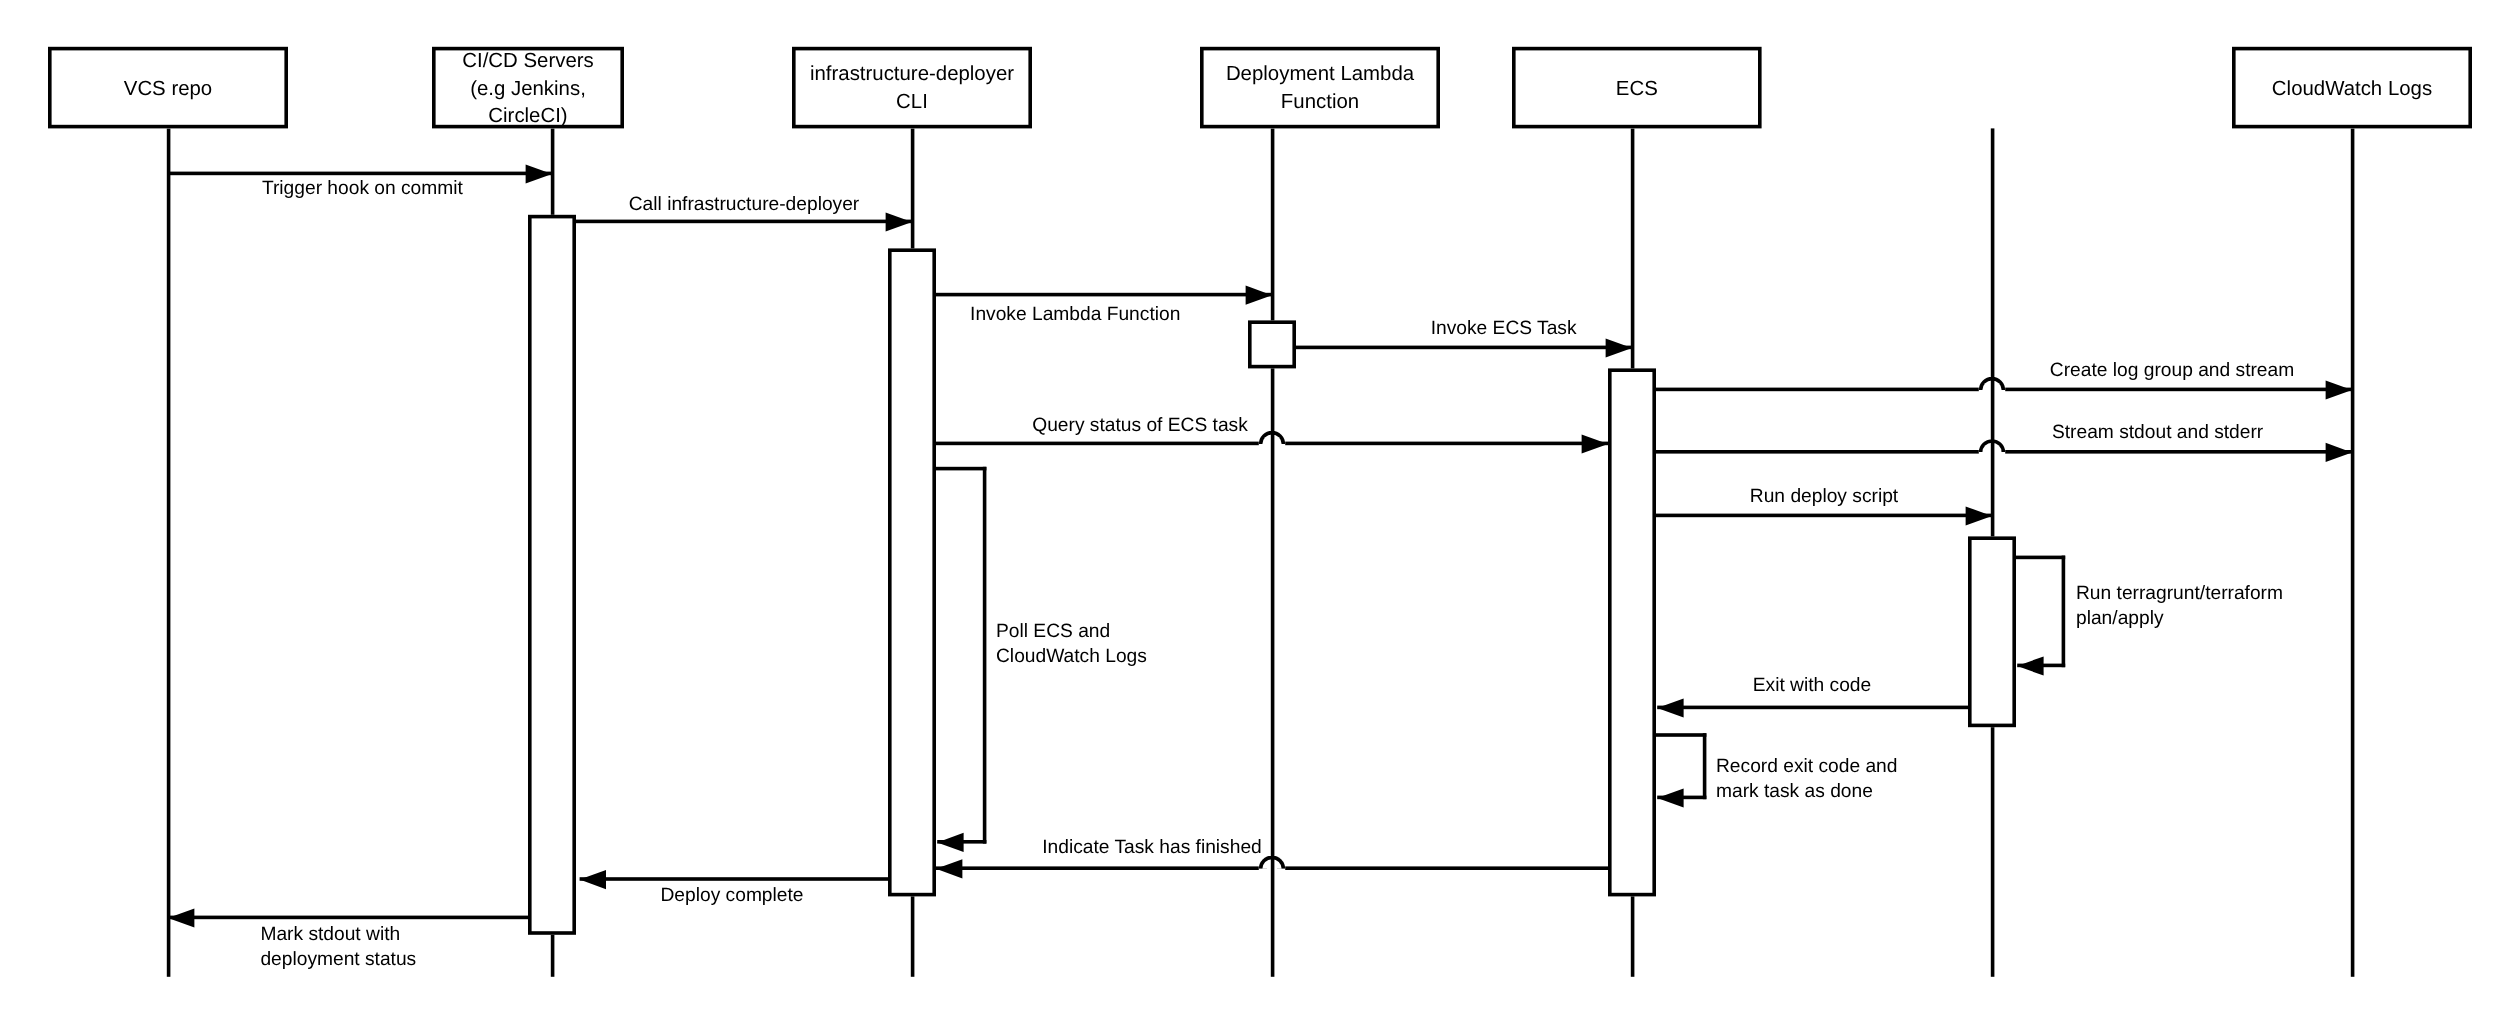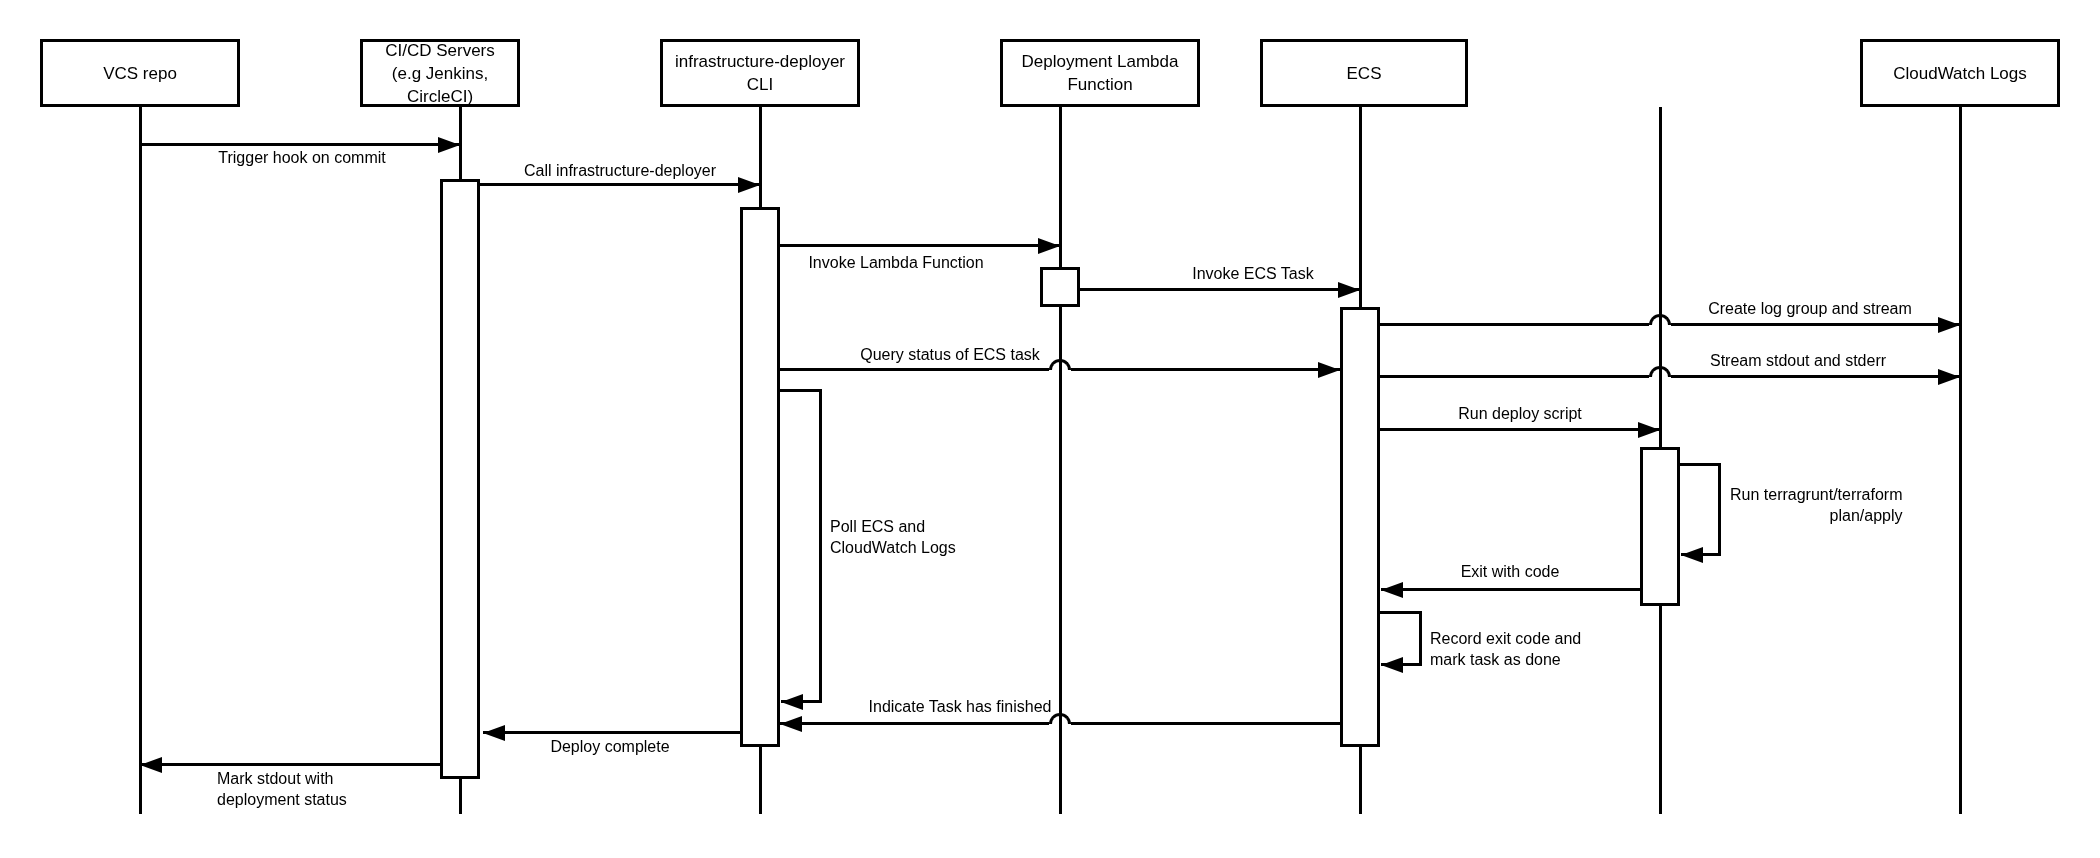--- a/index.html
+++ b/index.html
@@ -100,21 +100,21 @@
     <div class="msgline" style="left: 780px; top: 389px; width: 42px;"></div>
     <div class="vseg" style="left: 819px; top: 389px; height: 314px;"></div>
     <div class="msgline" style="left: 781px; top: 700px; width: 41px;"></div>
     <div class="arrowhead left" style="left: 781px; top: 694px;"></div>
     <div class="msglabel left" style="left: 830px; top: 516px;">Poll ECS and
 CloudWatch Logs</div>
     <div class="msgline" style="left: 1680px; top: 463px; width: 41px;"></div>
     <div class="vseg" style="left: 1718px; top: 463px; height: 93px;"></div>
     <div class="msgline" style="left: 1681px; top: 553px; width: 40px;"></div>
     <div class="arrowhead left" style="left: 1681px; top: 547px;"></div>
-    <div class="msglabel left" style="left: 1730px; top: 484px; text-align: right;">Run terragrunt/terraform
+    <div class="msglabel left" style="left: 1730px; top: 484px;">Run terragrunt/terraform
 plan/apply</div>
     <div class="msgline" style="left: 1380px; top: 611px; width: 42px;"></div>
     <div class="vseg" style="left: 1419px; top: 611px; height: 55px;"></div>
     <div class="msgline" style="left: 1381px; top: 663px; width: 41px;"></div>
     <div class="arrowhead left" style="left: 1381px; top: 657px;"></div>
     <div class="msglabel left" style="left: 1430px; top: 628px;">Record exit code and
 mark task as done</div>
   </div>
 
 </body></html>

